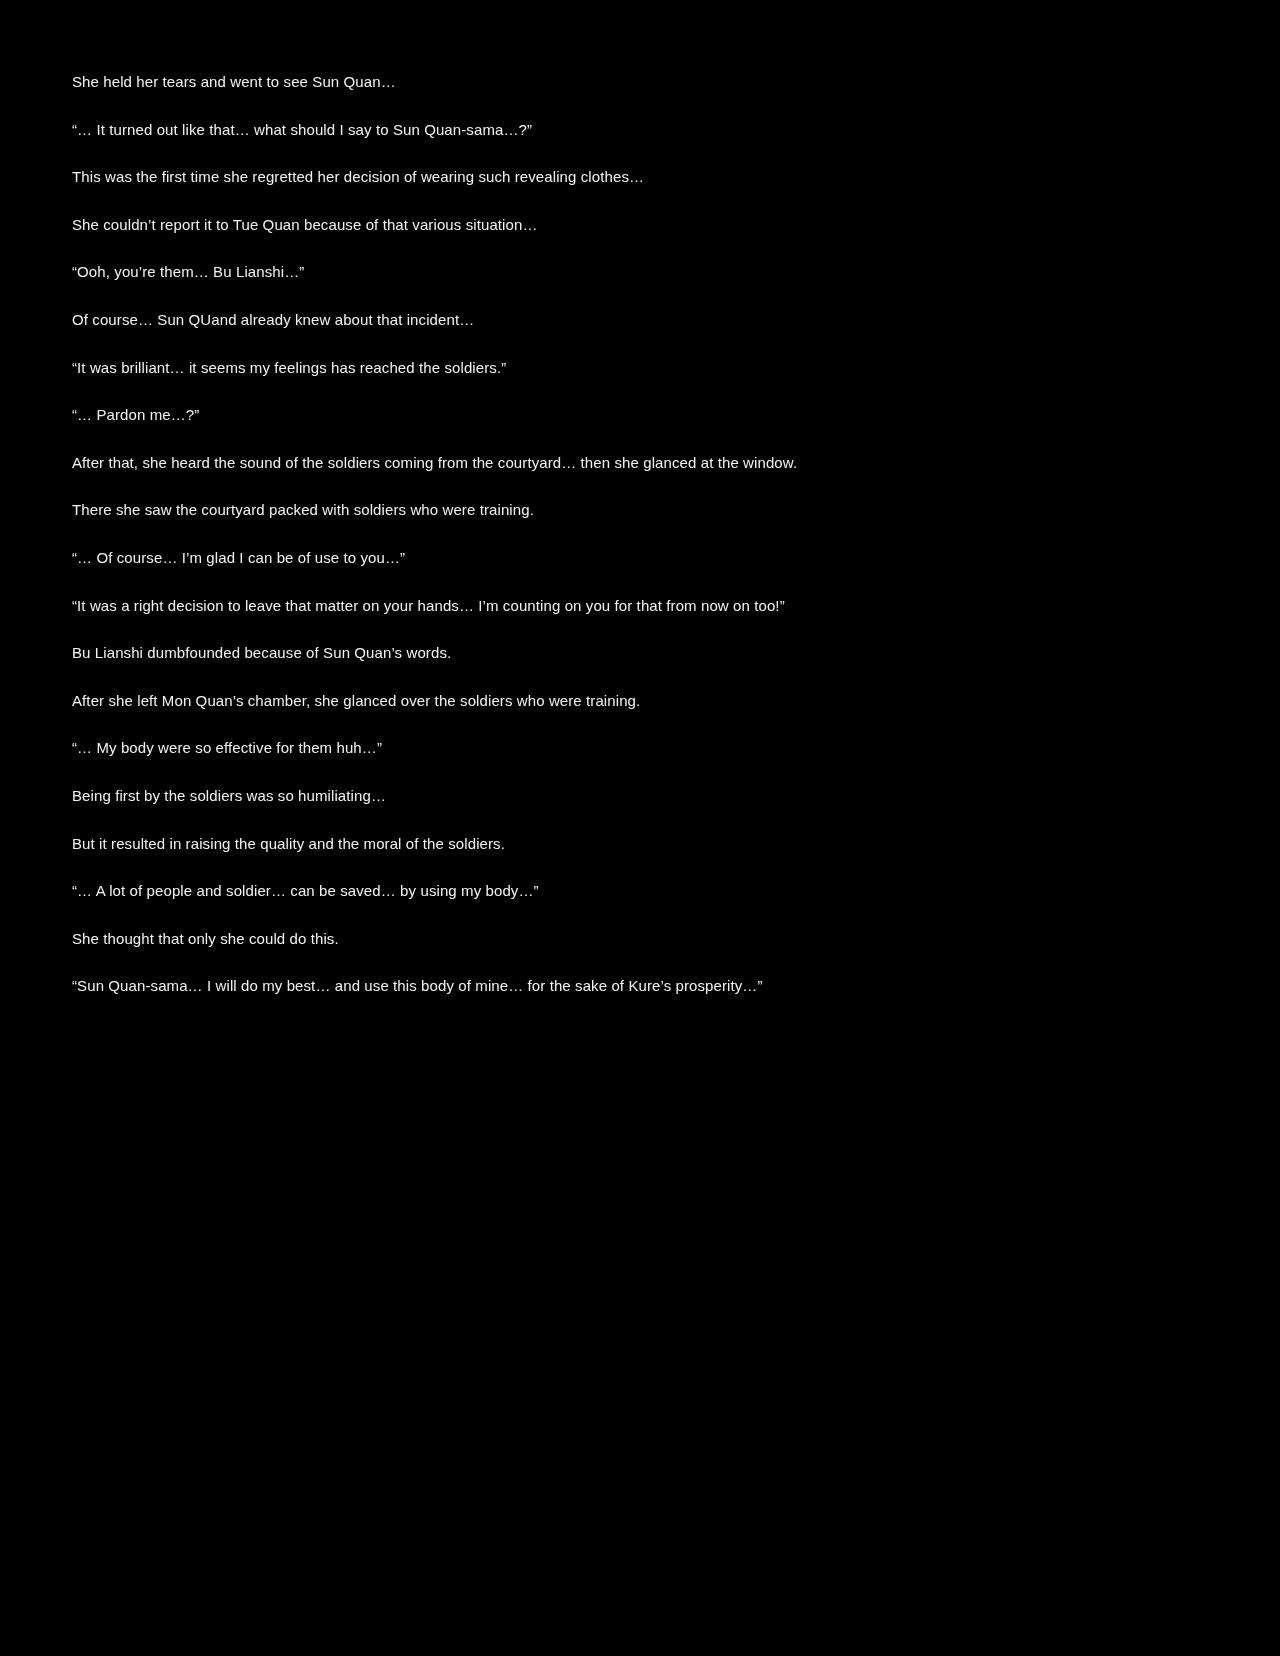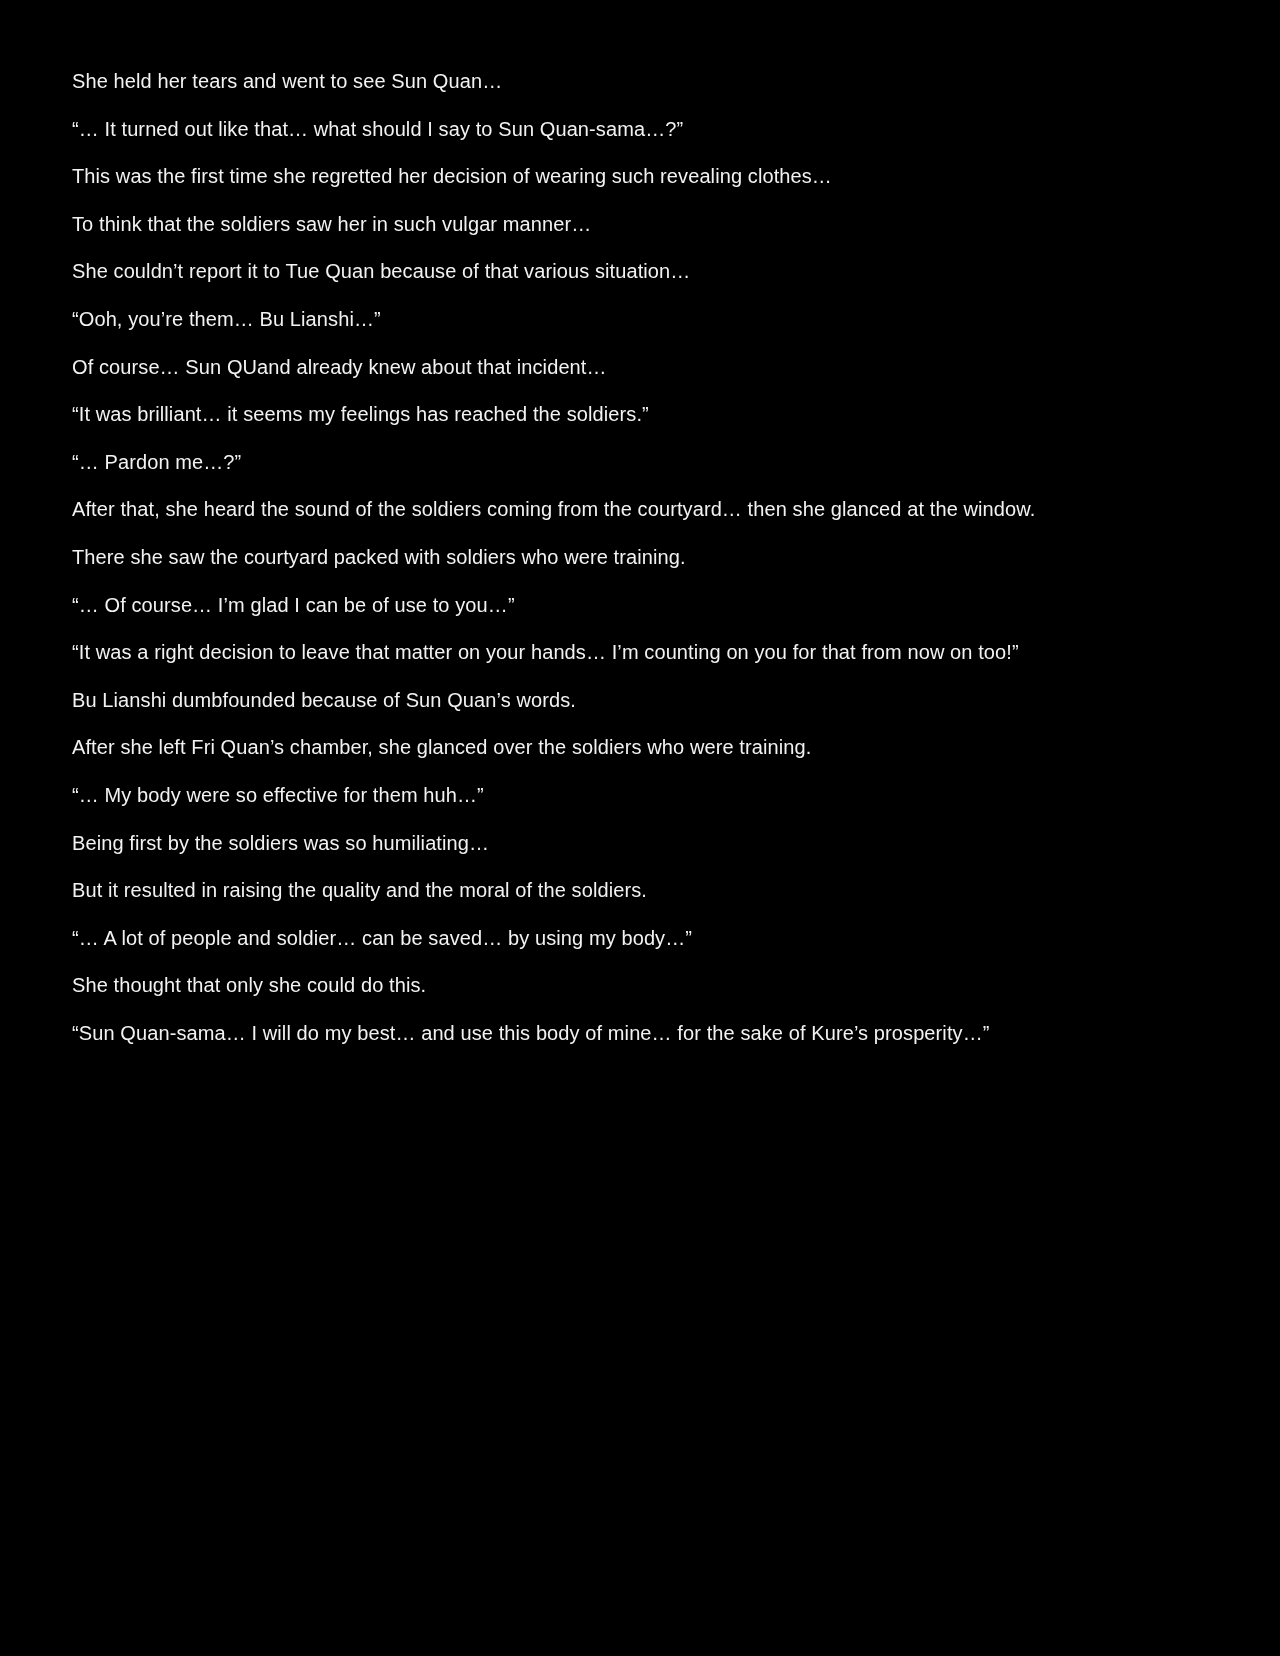--- a/index.html
+++ b/index.html
@@ -16,48 +16,47 @@
     position: relative;
     width: 1280px;
     height: 1656px;
     background: #000000;
     box-sizing: border-box;
     padding: 58px 40px 0 72px;
   }
   .story-text p {
     margin: 0;
     font-family: "Liberation Sans", "DejaVu Sans", sans-serif;
-    font-size: 20px;
+    font-size: 15px;
     line-height: 47.6px;
     color: #f2f2f2;
     white-space: nowrap;
     letter-spacing: 0.1px;
     font-weight: 400;
   }
 </style>
 </head>
 <body>
 
 <div class="page">
   <div class="story-text">
     <p>She held her tears and went to see Sun Quan…</p>
     <p>“… It turned out like that… what should I say to Sun Quan-sama…?”</p>
     <p>This was the first time she regretted her decision of wearing such revealing clothes…</p>
-    <p>To think that the soldiers saw her in such vulgar manner…</p>
     <p>She couldn’t report it to Tue Quan because of that various situation…</p>
     <p>“Ooh, you’re them… Bu Lianshi…”</p>
     <p>Of course… Sun QUand already knew about that incident…</p>
     <p>“It was brilliant… it seems my feelings has reached the soldiers.”</p>
     <p>“… Pardon me…?”</p>
     <p>After that, she heard the sound of the soldiers coming from the courtyard… then she glanced at the window.</p>
     <p>There she saw the courtyard packed with soldiers who were training.</p>
     <p>“… Of course… I’m glad I can be of use to you…”</p>
     <p>“It was a right decision to leave that matter on your hands… I’m counting on you for that from now on too!”</p>
     <p>Bu Lianshi dumbfounded because of Sun Quan’s words.</p>
-    <p>After she left Fri Quan’s chamber, she glanced over the soldiers who were training.</p>
+    <p>After she left Mon Quan’s chamber, she glanced over the soldiers who were training.</p>
     <p>“… My body were so effective for them huh…”</p>
     <p>Being first by the soldiers was so humiliating…</p>
     <p>But it resulted in raising the quality and the moral of the soldiers.</p>
     <p>“… A lot of people and soldier… can be saved… by using my body…”</p>
     <p>She thought that only she could do this.</p>
     <p>“Sun Quan-sama… I will do my best… and use this body of mine… for the sake of Kure’s prosperity…”</p>
   </div>
 </div>
 
 </body></html>

